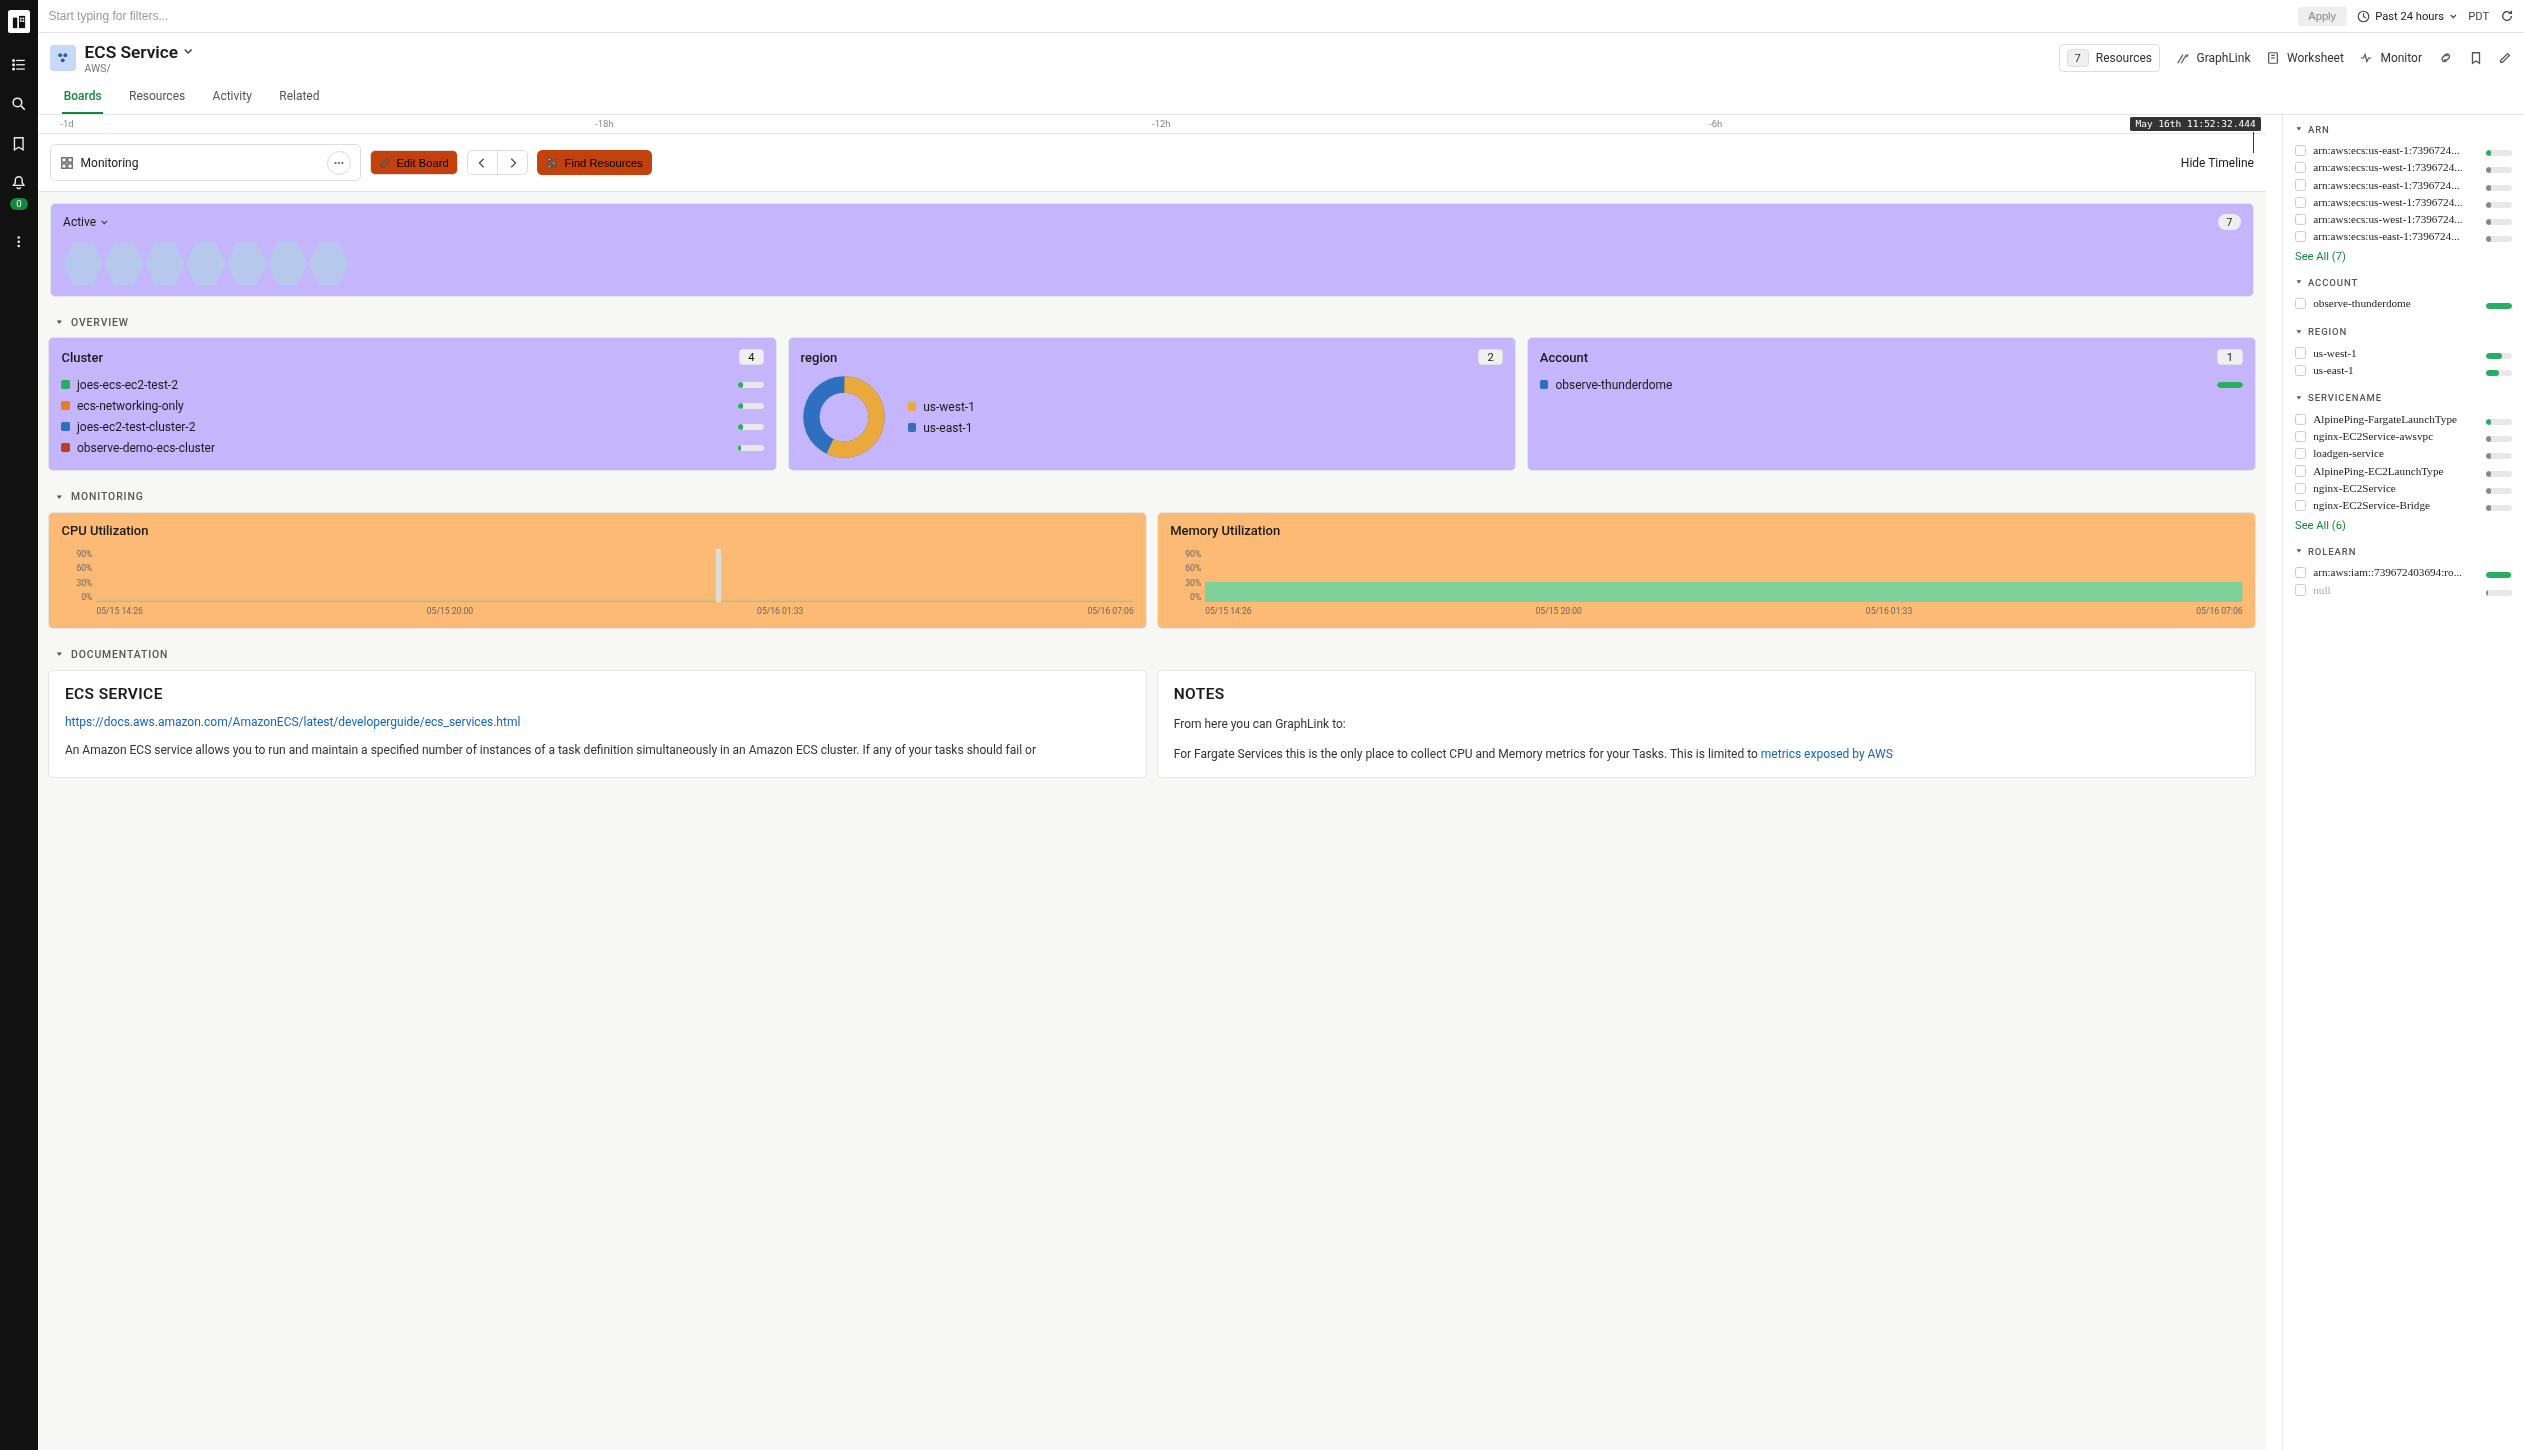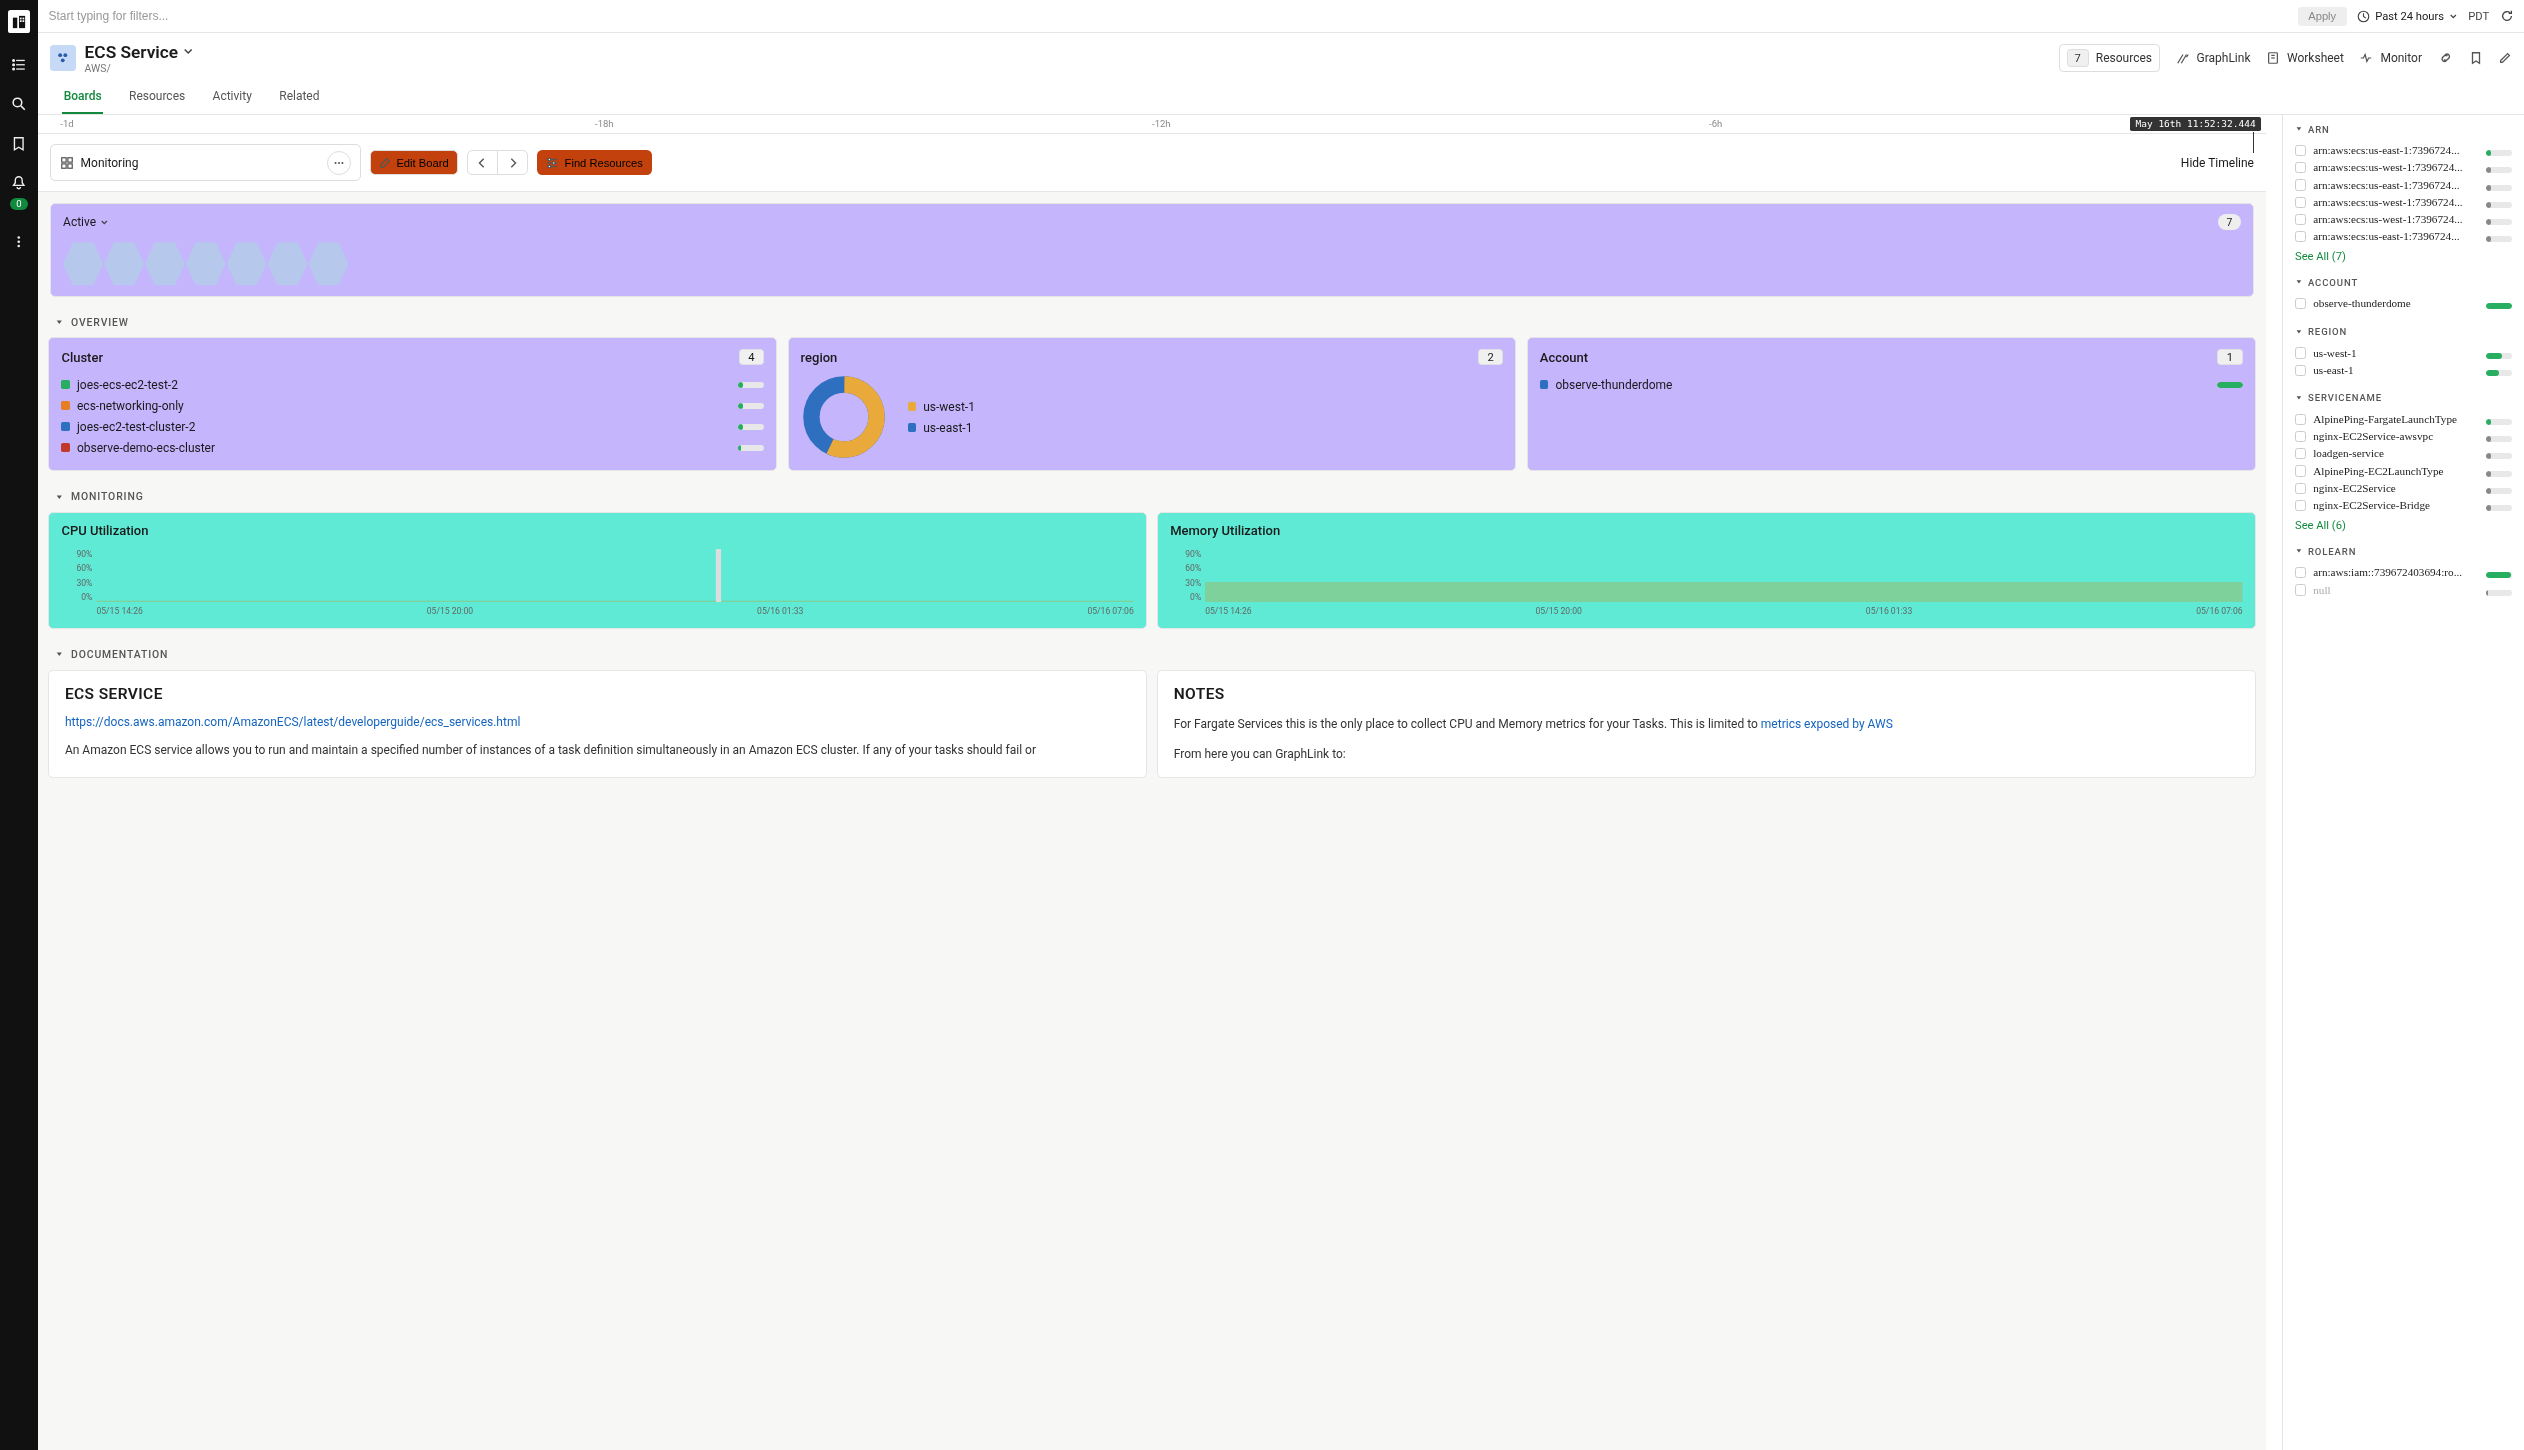--- a/index.html
+++ b/index.html
@@ -57,21 +57,21 @@
 .card { background: #c4b5fd; border: 0.9px solid #e5e5e5; border-radius: 5.2px; padding: 10.4px 12px; flex: 1; min-width: 0; text-align: center; }
 .card-head { display: flex; align-items: center; margin-bottom: 8.6px; }
 .card-head .ttl { font-size: 13px; font-weight: 500; }
 .card-head .cnt { margin-left: auto; background: #f0f0f0; border: 0.9px solid #e0e0e0; border-radius: 3.5px; padding: 0.9px 8.6px; font-size: 11.2px; }
 .legend-item { display: flex; align-items: center; gap: 7px; padding: 3.5px 0; font-size: 12px; }
 .sq { width: 8.6px; height: 8.6px; border-radius: 1.7px; flex-shrink: 0; }
 .bar-track { width: 26px; height: 6px; background: #e8e8e8; border-radius: 3.5px; overflow: hidden; margin-left: auto; }
 .bar-fill { height: 100%; border-radius: 3.5px; }
 .donut-wrap { display: flex; align-items: center; gap: 21px; }
 .donut-wrap svg { flex-shrink: 0; }
-.chart-card { background: #5eead4; border: 0.9px solid #e5e5e5; border-radius: 5.2px; padding: 10.4px 12px; flex: 1; min-width: 0; }
+.chart-card { background: #fdba74; border: 0.9px solid #e5e5e5; border-radius: 5.2px; padding: 10.4px 12px; flex: 1; min-width: 0; }
 .chart-title { font-size: 13px; font-weight: 500; margin-bottom: 10.4px; }
 .mini-chart { position: relative; height: 69px; }
 .ylabels { position: absolute; left: 0; top: 0; bottom: 15.5px; width: 31px; display: flex; flex-direction: column; justify-content: space-between; font-size: 8.6px; color: #666; text-align: right; }
 .plot { position: absolute; left: 35px; right: 0; top: 0; bottom: 15.5px; }
 .xlabels { position: absolute; left: 35px; right: 0; bottom: 0; height: 12px; display: flex; justify-content: space-between; font-size: 8.6px; color: #666; }
 .doc-card { background: #fff; border: 0.9px solid #e5e5e5; border-radius: 5.2px; padding: 14px 15.5px; flex: 1; min-width: 0; }
 .doc-title { font-size: 15.5px; font-weight: 600; letter-spacing: 0.4px; margin-bottom: 12px; }
 .doc-link { color: #1565c0; text-decoration: none; font-size: 12px; }
 .doc-text { font-size: 12px; color: #333; line-height: 1.5; margin-top: 12px; }
 .side { width: 242px; border-left: 0.9px solid #e5e5e5; overflow-y: auto; padding: 8.6px 12px; flex-shrink: 0; margin-left: 16px; }
@@ -454,24 +454,24 @@
           </div>
 
           <div class="row-cards">
             <div class="doc-card">
               <div class="doc-title">ECS SERVICE</div>
               <a class="doc-link">https://docs.aws.amazon.com/AmazonECS/latest/developerguide/ecs_services.html</a>
               <div class="doc-text">An Amazon ECS service allows you to run and maintain a specified number of instances of a task definition simultaneously in an Amazon ECS cluster. If any of your tasks should fail or</div>
             </div>
             <div class="doc-card">
               <div class="doc-title">NOTES</div>
+              <div class="doc-text">From here you can GraphLink to:</div>
               <div class="doc-text">
                 <span>For Fargate Services this is the only place to collect CPU and Memory metrics for your Tasks. This is limited to </span><a class="doc-link">metrics exposed by AWS</a>
               </div>
-              <div class="doc-text">From here you can GraphLink to:</div>
             </div>
           </div>
         </div>
       </div>
 
       <div class="side">
         <div class="side-group">
           <div class="side-head">
               <svg width="7.8" height="7.8" viewBox="0 0 10 10" fill="#555">
                 <path d="M2 3l3 4 3-4z"></path>

